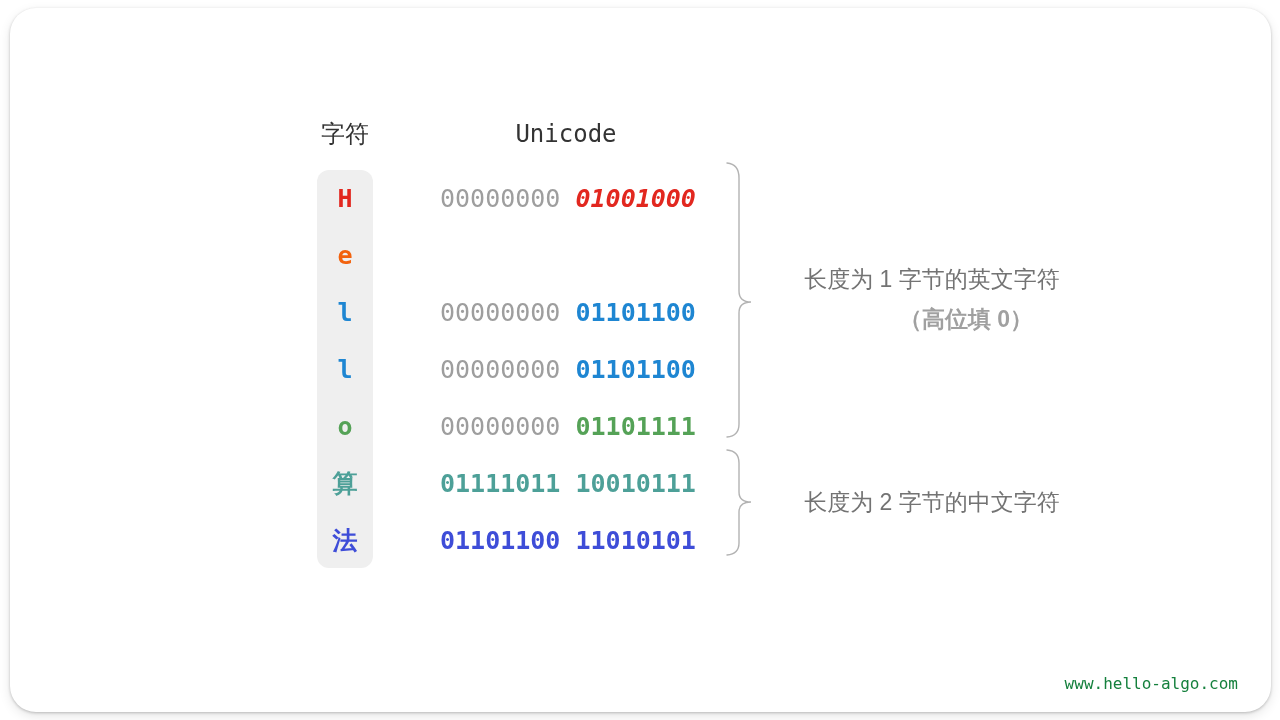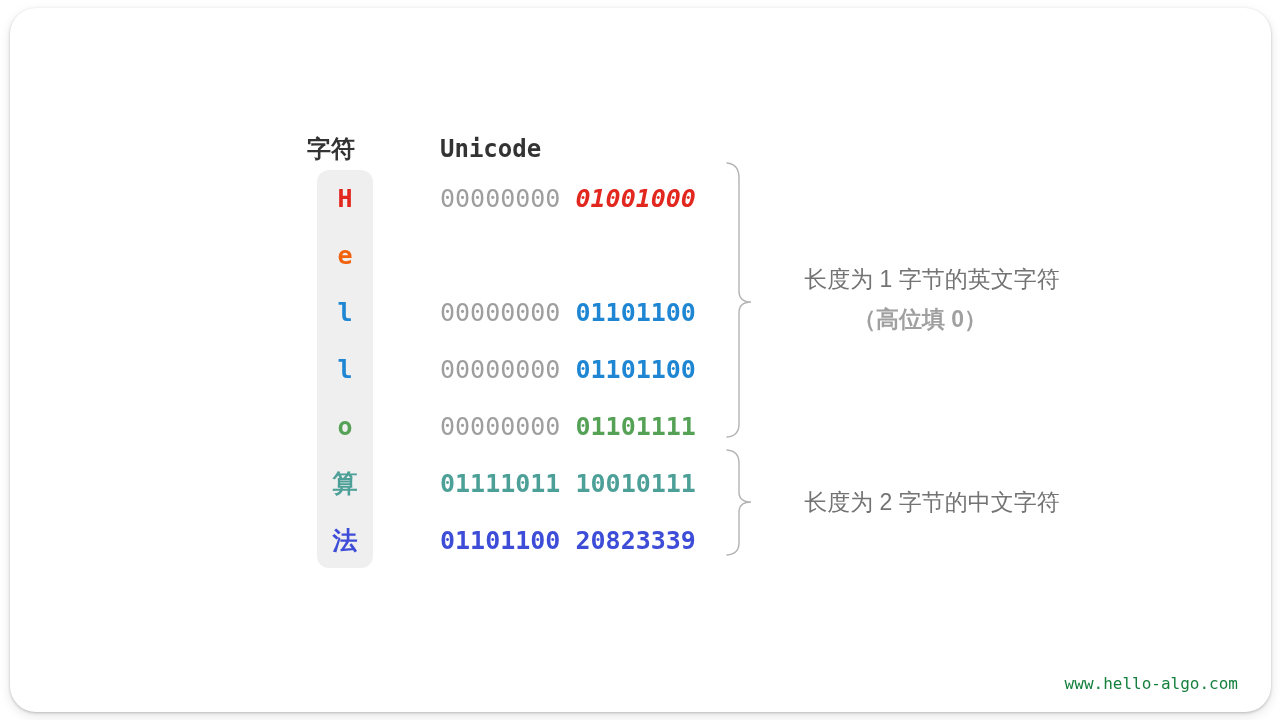--- a/index.html
+++ b/index.html
@@ -16,24 +16,25 @@
     left: 10px; top: 8px;
     width: 1261px; height: 704px;
     background: #ffffff;
     border-radius: 26px;
     box-shadow: 0 1px 3px rgba(0,0,0,0.22), 0 4px 12px rgba(0,0,0,0.10);
   }
 
   
   .hdr {
     position: absolute;
-    top: 127px;
+    top: 112px;
     height: 28px; line-height: 28px;
-    font-size: 24px; font-weight: 700;
+    font-size: 24px; font-weight: 400;
     color: #333333;
+    text-align: center;
   }
   .hdr-char { left: 297px; width: 76px; }
   .hdr-unicode { left: 430px; width: 252px; font-family: "DejaVu Sans Mono", "Liberation Mono", monospace; }
 
   
   .char-col-bg {
     position: absolute;
     left: 307px; top: 162px;
     width: 56px; height: 398px;
     background: #efefef;
@@ -120,28 +121,28 @@
       <div class="bin"><span class="byte-dim" style="color: rgb(158, 158, 158);">00000000</span> <span class="byte-bold" style="color: rgb(85, 162, 87);">01101111</span></div>
     </div>
 
     <div class="row" style="top:462px">
       <div class="char-cell" style="color: rgb(77, 160, 152);">算</div>
       <div class="bin"><span class="byte-bold" style="color: rgb(77, 160, 152);">01111011</span> <span class="byte-bold" style="color: rgb(77, 160, 152);">10010111</span></div>
     </div>
 
     <div class="row" style="top:519px">
       <div class="char-cell" style="color: rgb(62, 77, 216);">法</div>
-      <div class="bin"><span class="byte-bold" style="color: rgb(62, 77, 216);">01101100</span> <span class="byte-bold" style="color: rgb(62, 77, 216);">20823339</span></div>
+      <div class="bin"><span class="byte-bold" style="color: rgb(62, 77, 216);">01101100</span> <span class="byte-bold" style="color: rgb(62, 77, 216);">11010101</span></div>
     </div>
 
   </div>
 
   <svg class="brace-svg" viewBox="0 0 1280 720">
     <path class="brace-path" d="M 727 163 Q 739 164 739 178 L 739 291 Q 739 302 751 302 Q 739 302 739 313 L 739 424 Q 739 436 727 437" style="stroke: rgb(179, 179, 179);"></path>
     <path class="brace-path" d="M 727 450 Q 739 451 739 463 L 739 492 Q 739 502 751 502 Q 739 502 739 512 L 739 543 Q 739 554 727 555" style="stroke: rgb(179, 179, 179);"></path>
   </svg>
 
   <div class="ann ann-dark" style="left:932px; top:264px">长度为 1 字节的英文字符</div>
-  <div class="ann ann-light" style="left:920px; top:304px">（高位填 0）</div>
+  <div class="ann ann-light" style="left:966px; top:304px">（高位填 0）</div>
   <div class="ann ann-dark" style="left:932px; top:487px">长度为 2 字节的中文字符</div>
 
   <div class="watermark">www.hello-algo.com</div>
 </div>
 
 </body></html>

